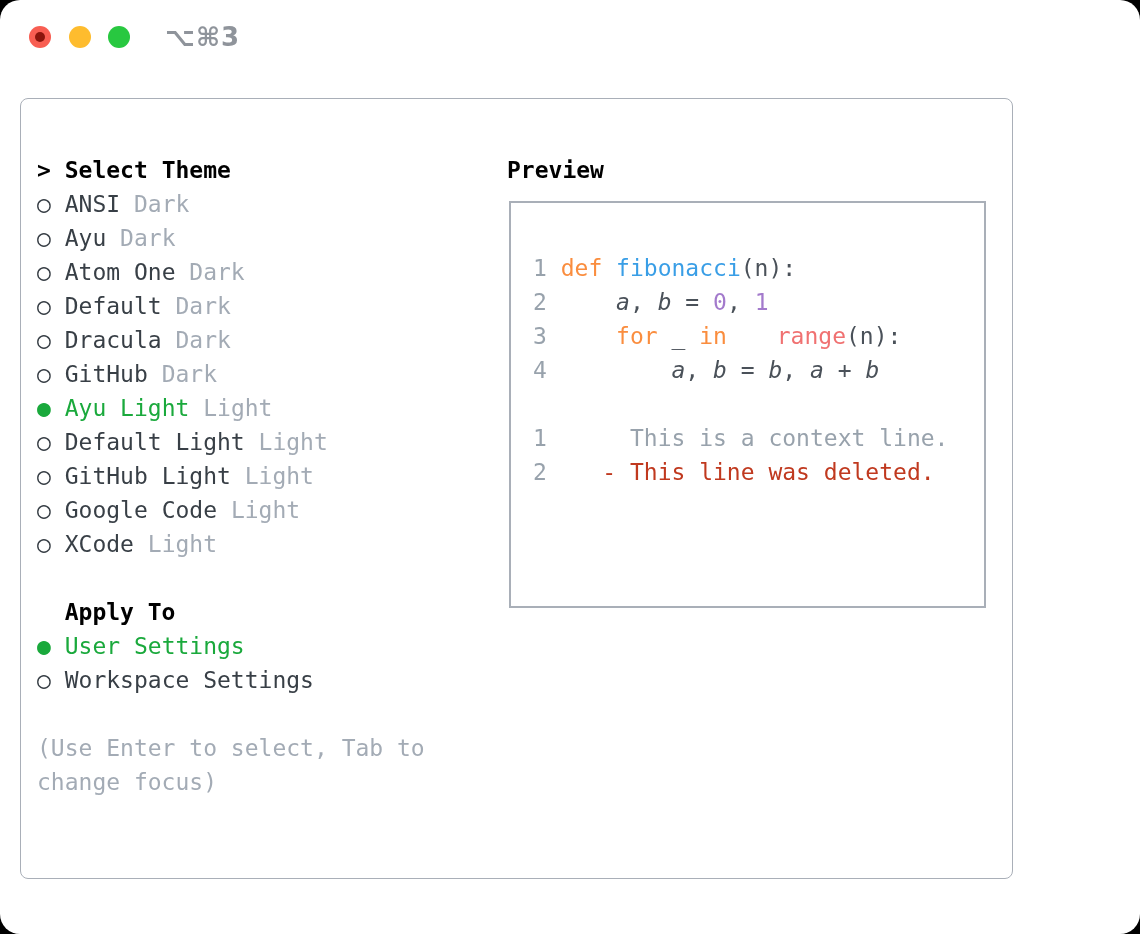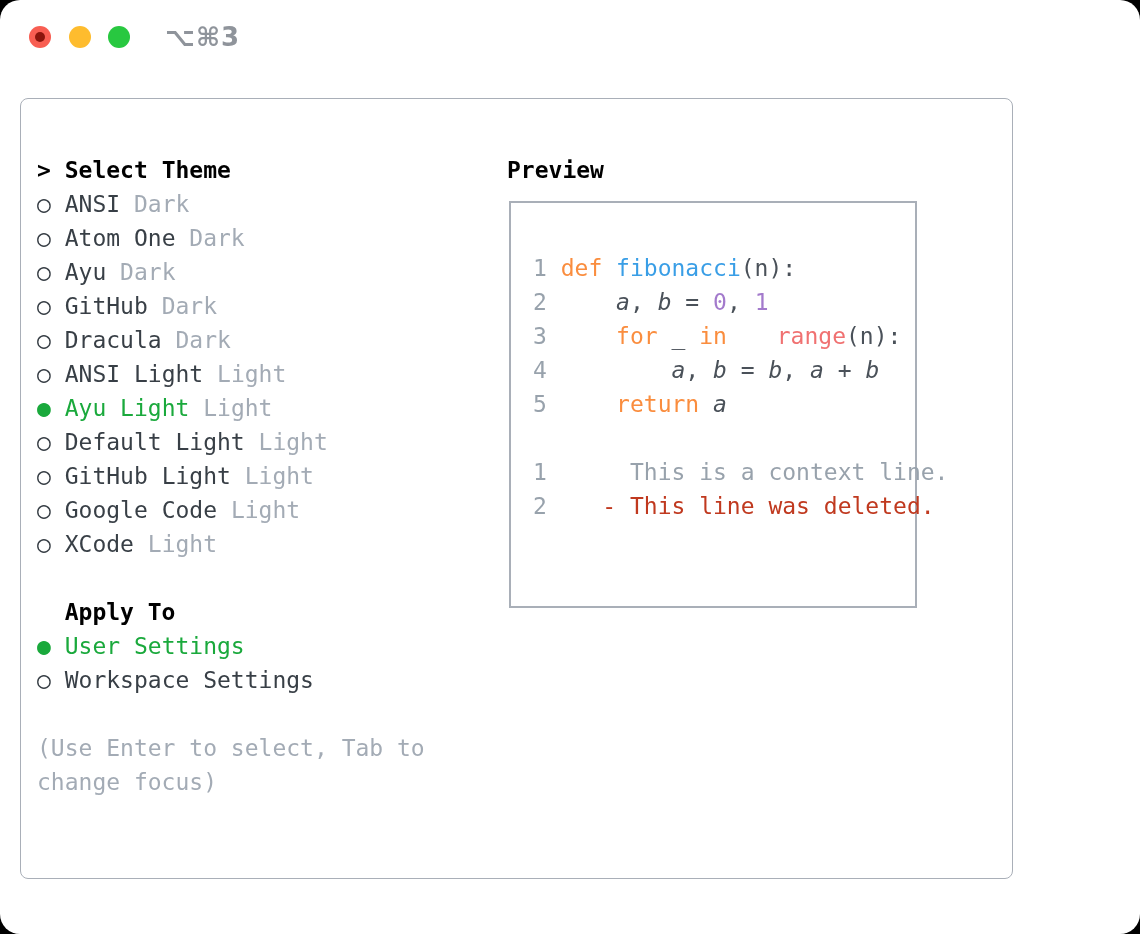--- a/index.html
+++ b/index.html
@@ -52,21 +52,21 @@
   .row.blank{height:34px;}
   .bold{font-weight:bold;color:#000;}
   .black{color:#000;}
   .muted{color:var(--muted-gray);}
   .sel{color:var(--selected-green);}
   .indent2{padding-left:2ch;font-weight:bold;}
   .left-col{position:absolute;left:16px;top:54px;}
   
   .preview-title{position:absolute;left:480px;top:54px;margin-left:6px;}
   .preview-box{
-    position:absolute;left:488px;top:102px;width:408px;height:407px;
+    position:absolute;left:488px;top:102px;width:477px;height:407px;
     border:2px solid var(--border-gray);background:#fff;
   }
   .code{padding:48px 0 0 22px;}
   .lnum{color:var(--linenum-gray);}
   .tk-pl{color:var(--code-fg);}
   .tk-kw{color:var(--keyword-orange);}
   .tk-fn{color:var(--function-blue);}
   .tk-num{color:var(--number-purple);}
   .tk-call{color:var(--call-coral);margin-left:36px;}
   .tk-var{color:var(--code-fg);font-style:italic;}
@@ -88,25 +88,25 @@
     <div class="win-title">⌥⌘3</div>
   </div>
 
   <div class="panel">
 
     <div class="left-col">
       <div>
         <div class="row"><span class="bold">&gt; </span><span class="bold">Select Theme</span></div>
 
       <div class="row"><span class="">○ </span><span>ANSI </span><span class="muted">Dark</span></div>
+          <div class="row"><span class="">○ </span><span>Ayu </span><span class="muted">Dark</span></div>
           <div class="row"><span class="">○ </span><span>Atom One </span><span class="muted">Dark</span></div>
-          <div class="row"><span class="">○ </span><span>Ayu </span><span class="muted">Dark</span></div>
+          <div class="row"><span class="">○ </span><span>Default </span><span class="muted">Dark</span></div>
+          <div class="row"><span class="">○ </span><span>Dracula </span><span class="muted">Dark</span></div>
           <div class="row"><span class="">○ </span><span>GitHub </span><span class="muted">Dark</span></div>
-          <div class="row"><span class="">○ </span><span>Dracula </span><span class="muted">Dark</span></div>
-          <div class="row"><span class="">○ </span><span>ANSI Light </span><span class="muted">Light</span></div>
           <div class="row"><span class="sel">● </span><span class="sel">Ayu Light </span><span class="muted">Light</span></div>
           <div class="row"><span class="">○ </span><span>Default Light </span><span class="muted">Light</span></div>
           <div class="row"><span class="">○ </span><span>GitHub Light </span><span class="muted">Light</span></div>
           <div class="row"><span class="">○ </span><span>Google Code </span><span class="muted">Light</span></div>
           <div class="row"><span class="">○ </span><span>XCode </span><span class="muted">Light</span></div>
         </div>
 
       <div class="row blank"></div>
 
       <div>
@@ -124,21 +124,20 @@
 
     <div class="preview-title row"><span class="bold">Preview</span></div>
 
     <div class="preview-box">
       <div class="code">
 
       <div class="row"><span class="lnum">1 </span><span class="tk-kw">def</span><span class="tk-pl"> </span><span class="tk-fn">fibonacci</span><span class="tk-pl">(n):</span></div>
           <div class="row"><span class="lnum">2 </span><span class="tk-pl">    </span><span class="tk-var">a</span><span class="tk-pl">, </span><span class="tk-var">b</span><span class="tk-pl"> = </span><span class="tk-num">0</span><span class="tk-pl">, </span><span class="tk-num">1</span></div>
           <div class="row"><span class="lnum">3 </span><span class="tk-pl">    </span><span class="tk-kw">for</span><span class="tk-pl"> _ </span><span class="tk-kw">in</span><span class="tk-pl"> </span><span class="tk-call">range</span><span class="tk-pl">(n):</span></div>
           <div class="row"><span class="lnum">4 </span><span class="tk-pl">        </span><span class="tk-var">a</span><span class="tk-pl">, </span><span class="tk-var">b</span><span class="tk-pl"> = </span><span class="tk-var">b</span><span class="tk-pl">, </span><span class="tk-var">a</span><span class="tk-pl"> + </span><span class="tk-var">b</span></div>
-          <div class="row"><span class="lnum">5 </span><span class="tk-pl">    </span><span class="tk-kw">return</span><span class="tk-pl"> </span><span class="tk-var">a</span></div>
           <div class="row blank"></div>
           <div class="row"><span class="lnum">1 </span><span class="diff-context">     This is a context line.</span></div>
           <div class="row"><span class="lnum">2 </span><span class="diff-deleted">   - This line was deleted.</span></div>
         </div>
     </div>
 
   </div>
 </div>
 
 </body></html>

